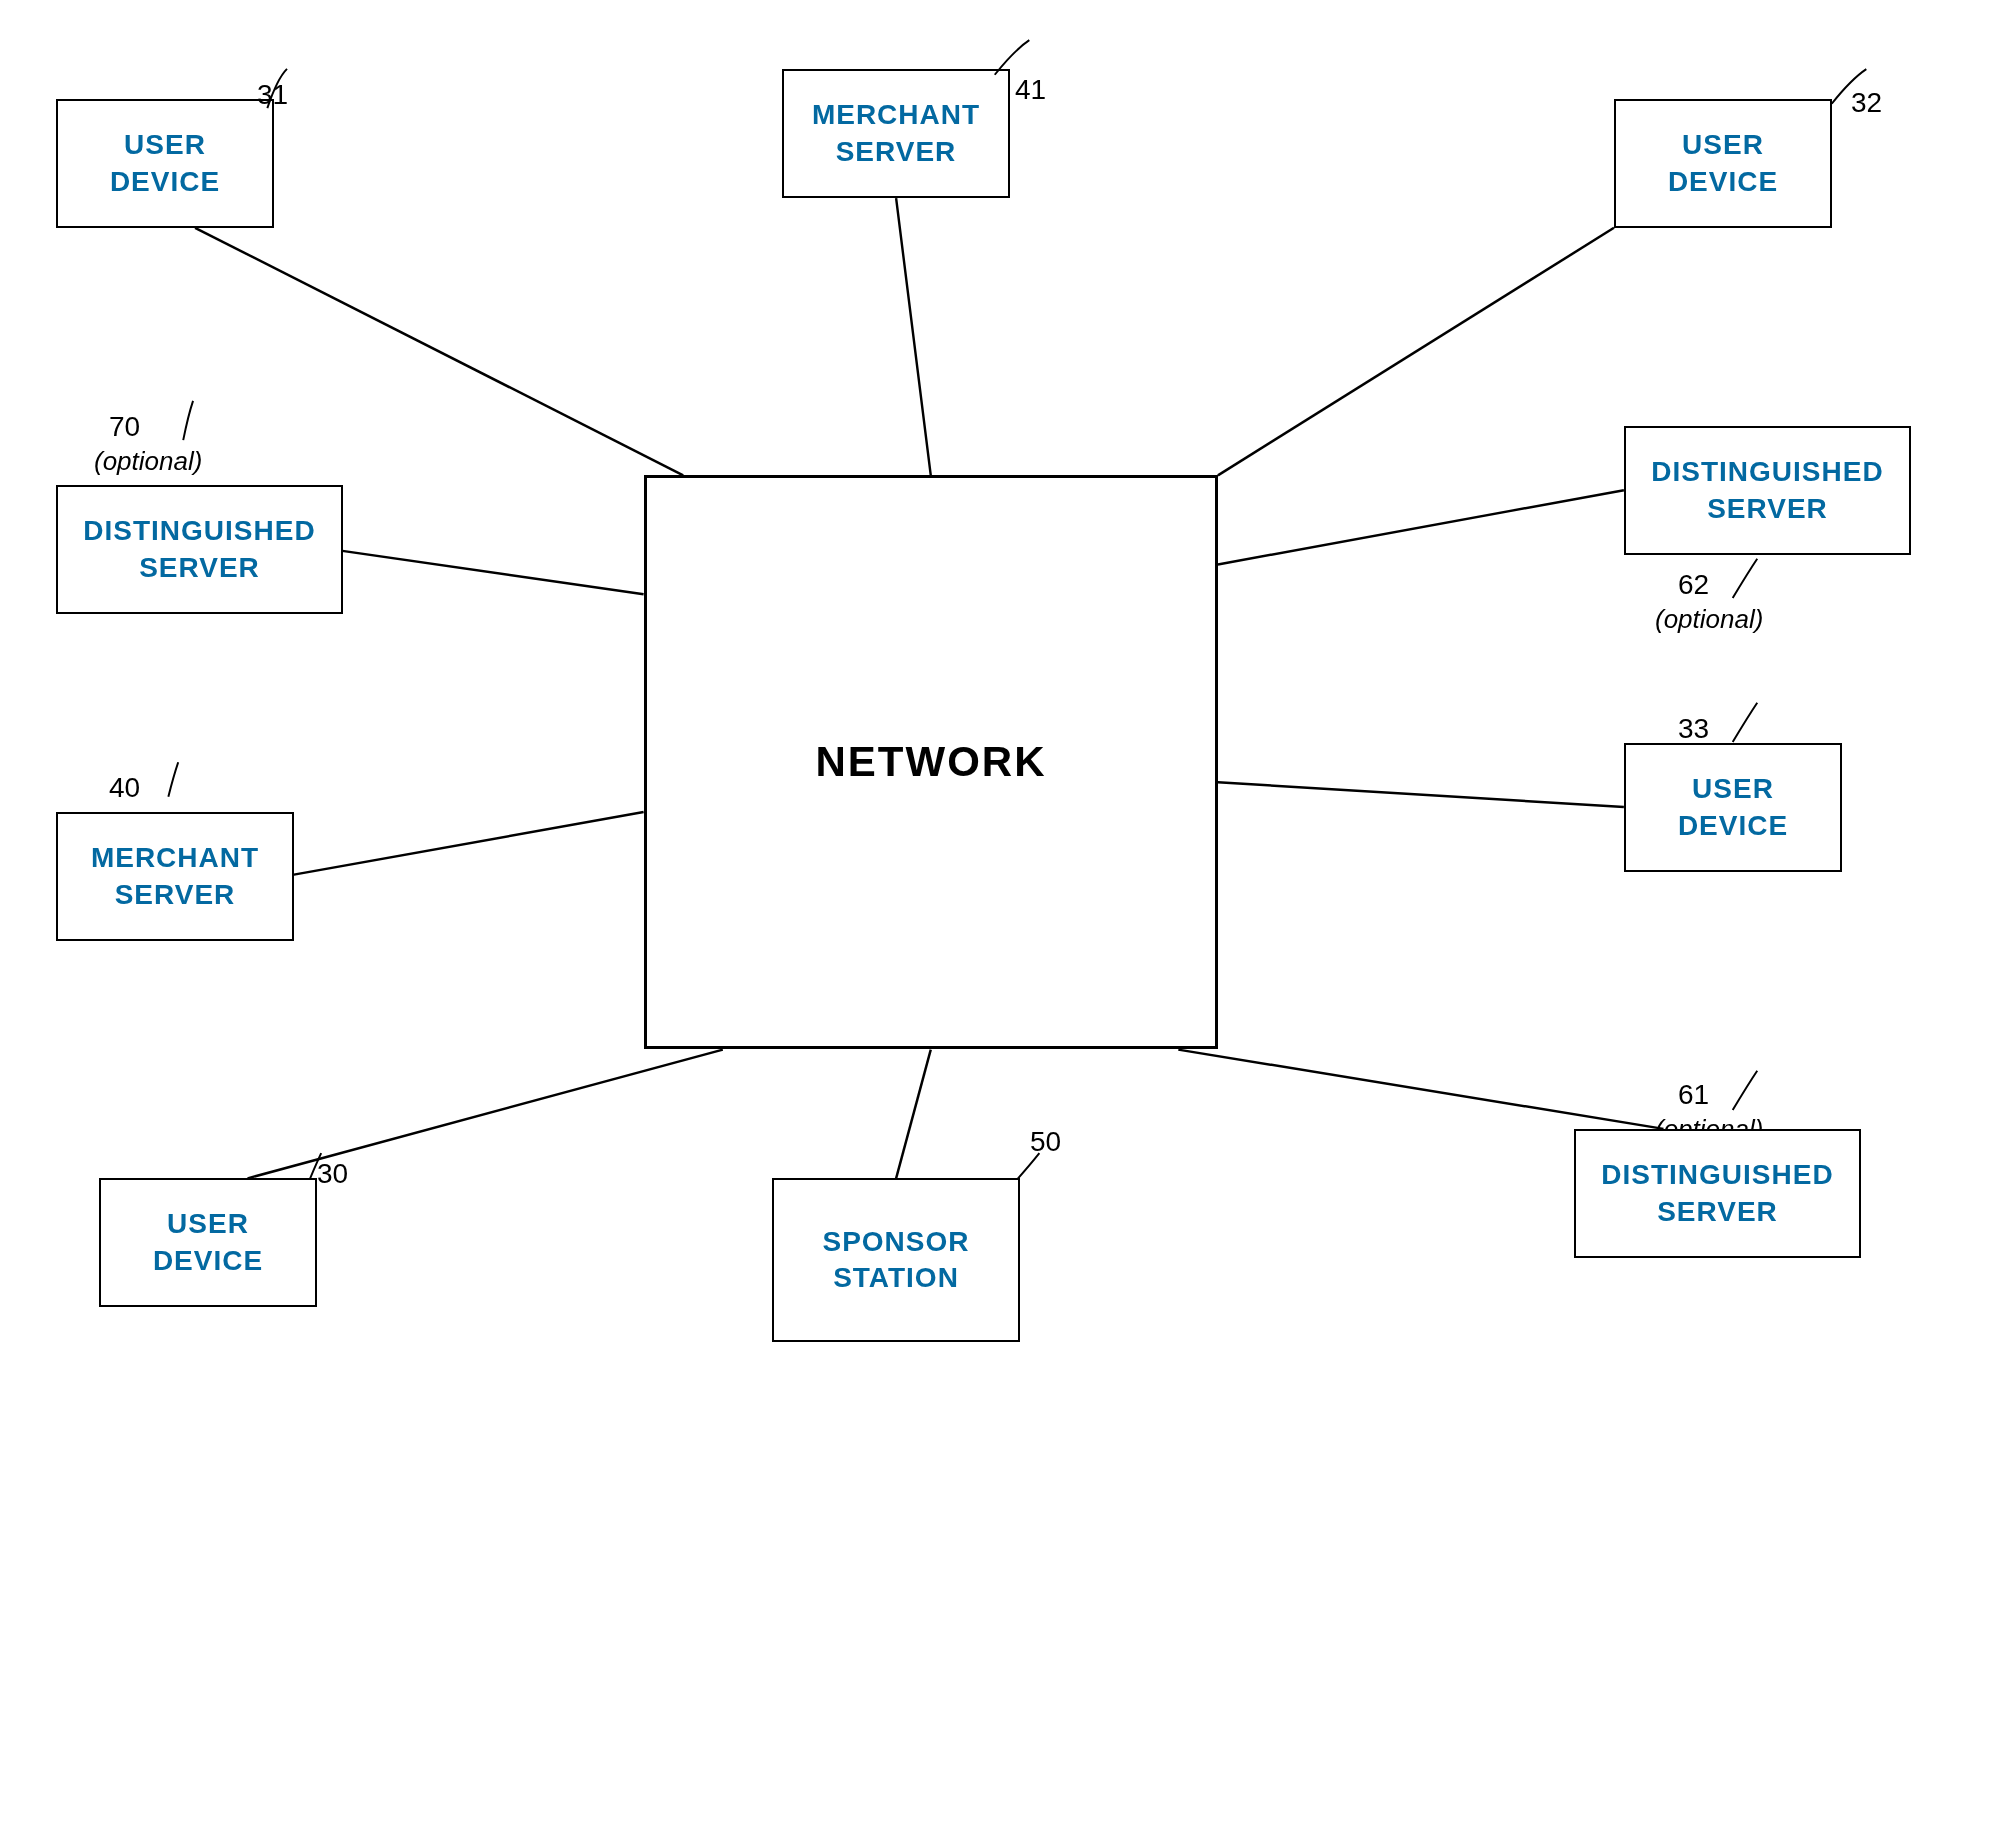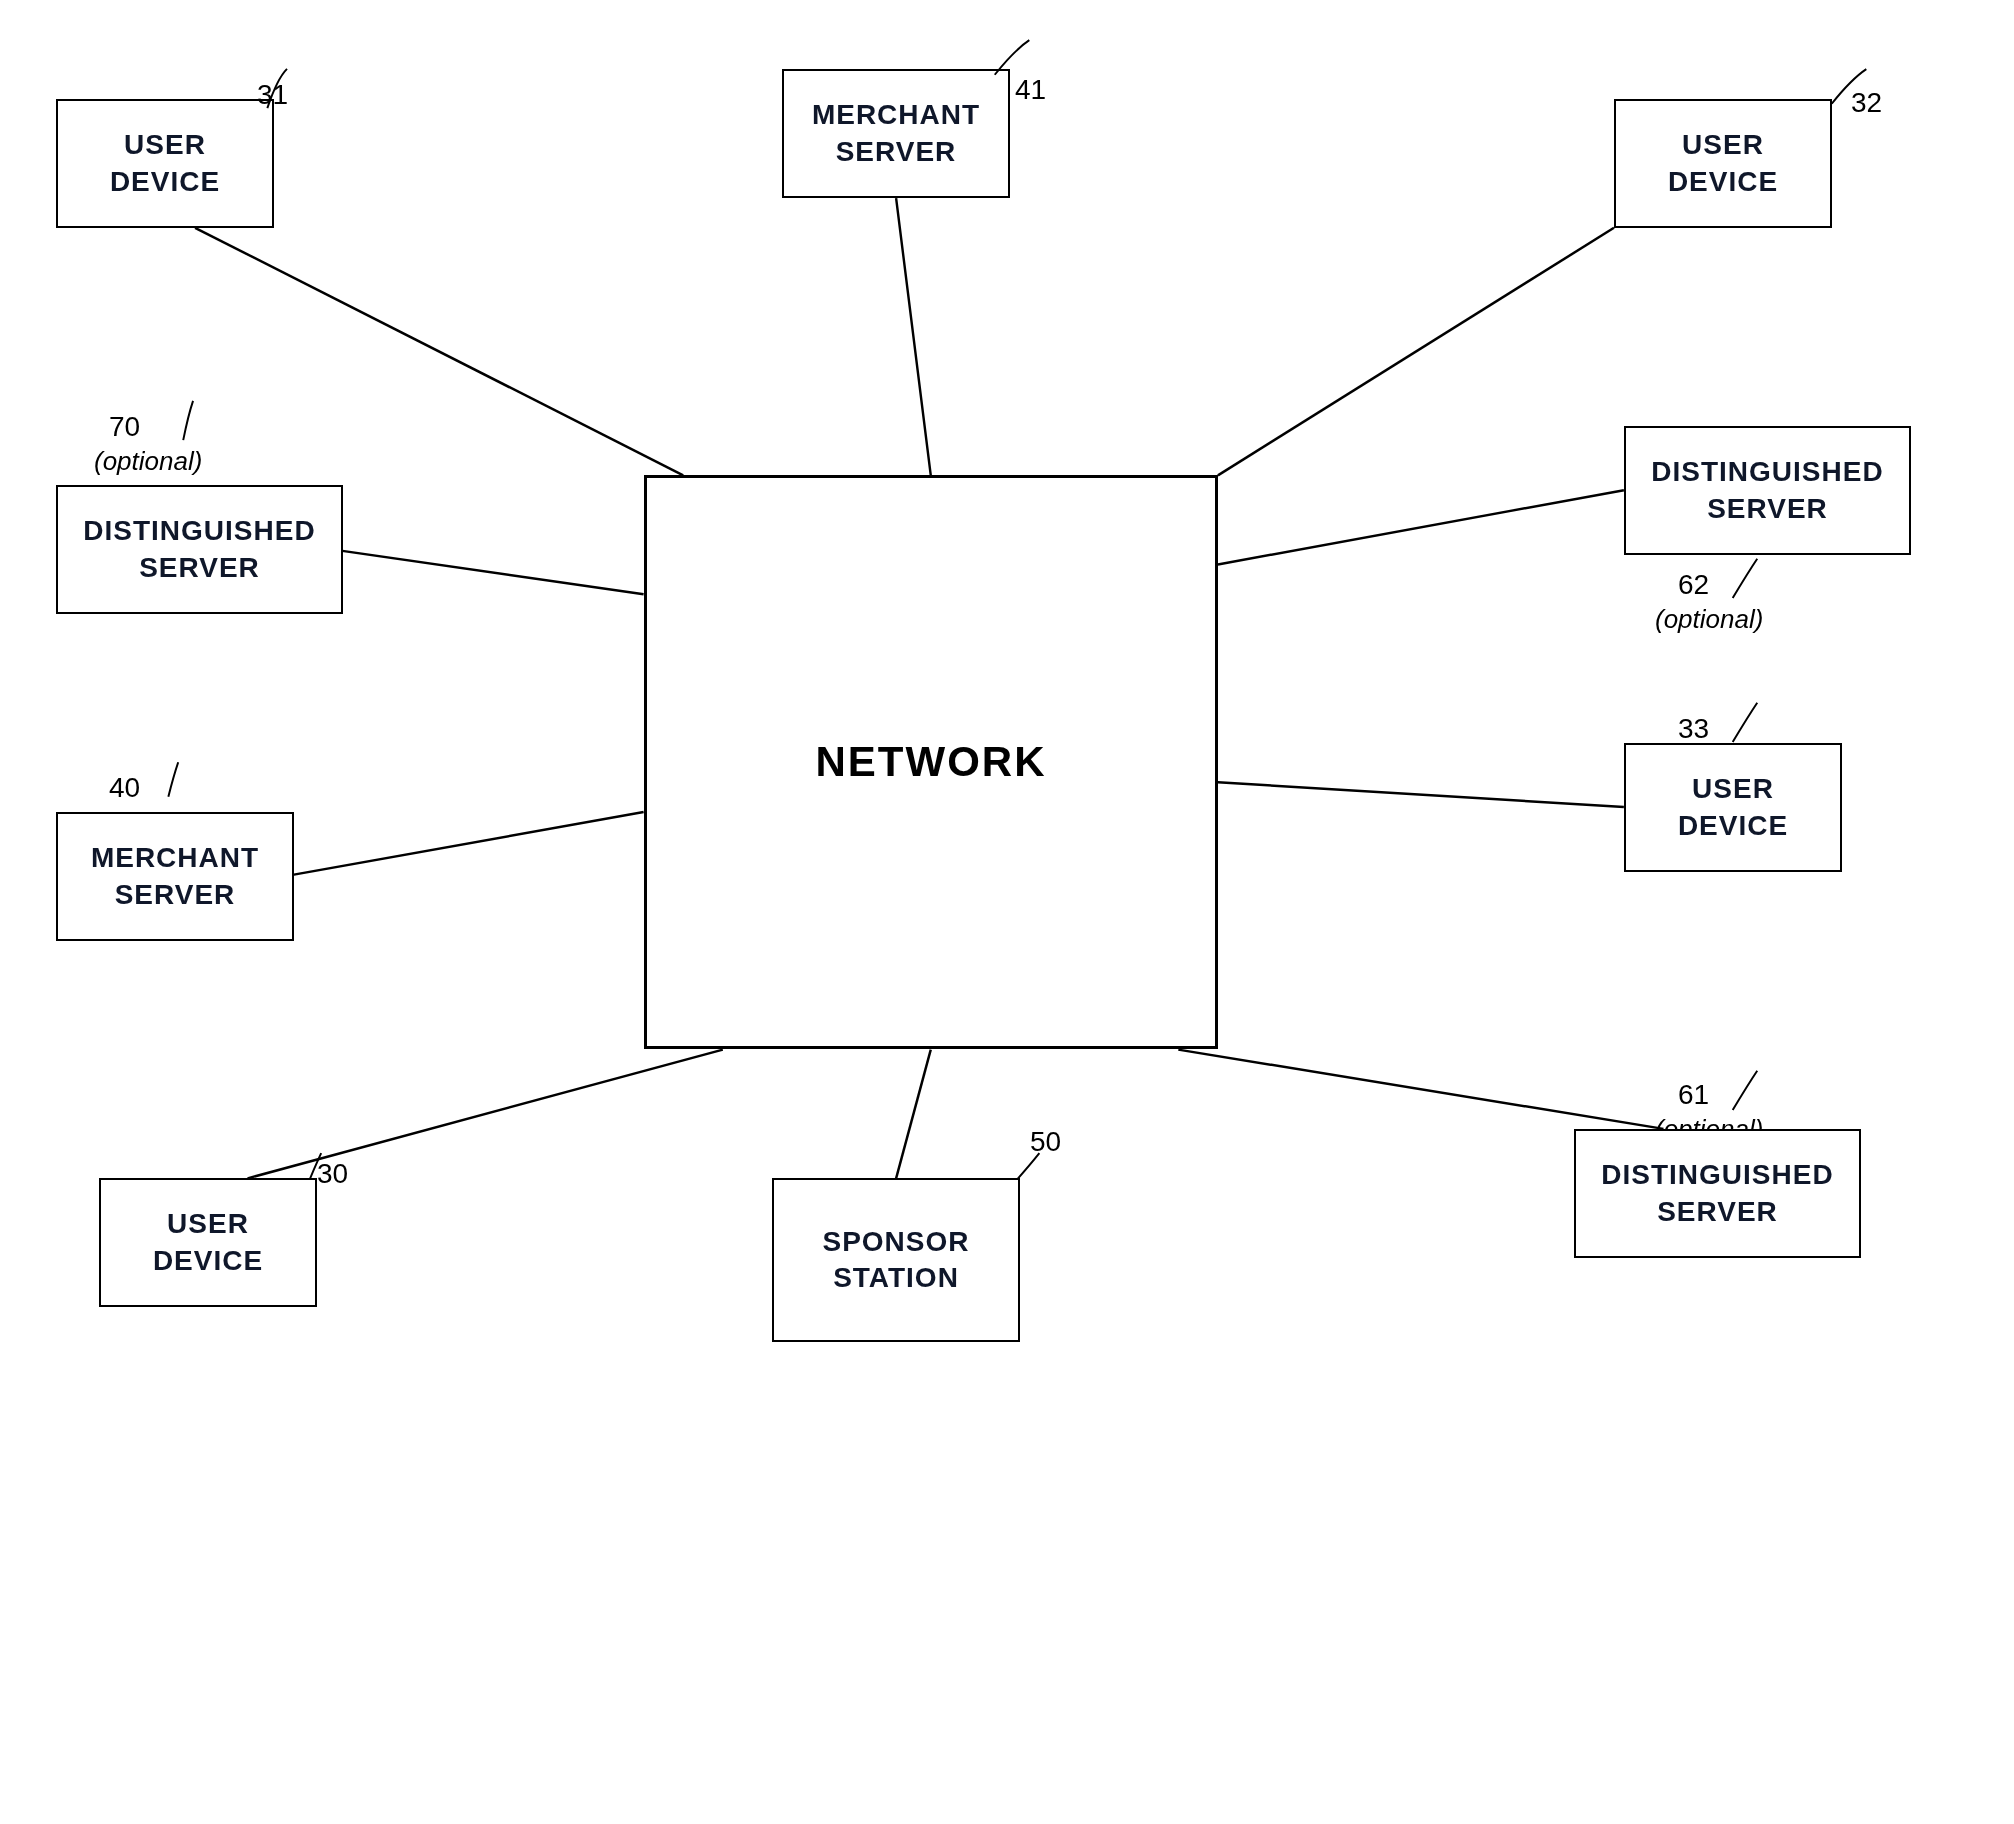--- a/index.html
+++ b/index.html
@@ -49,21 +49,21 @@
       align-items: center;
       justify-content: center;
       text-align: center;
       padding: 10px 14px;
     }
 
     .node-label {
       font-size: 28px;
       font-weight: bold;
       line-height: 1.3;
-      color: #0f172a;
+      color: #0369a1;
       letter-spacing: 1px;
     }
 
     
     .ref-number {
       position: absolute;
       font-size: 28px;
       color: #000;
       font-weight: normal;
     }

